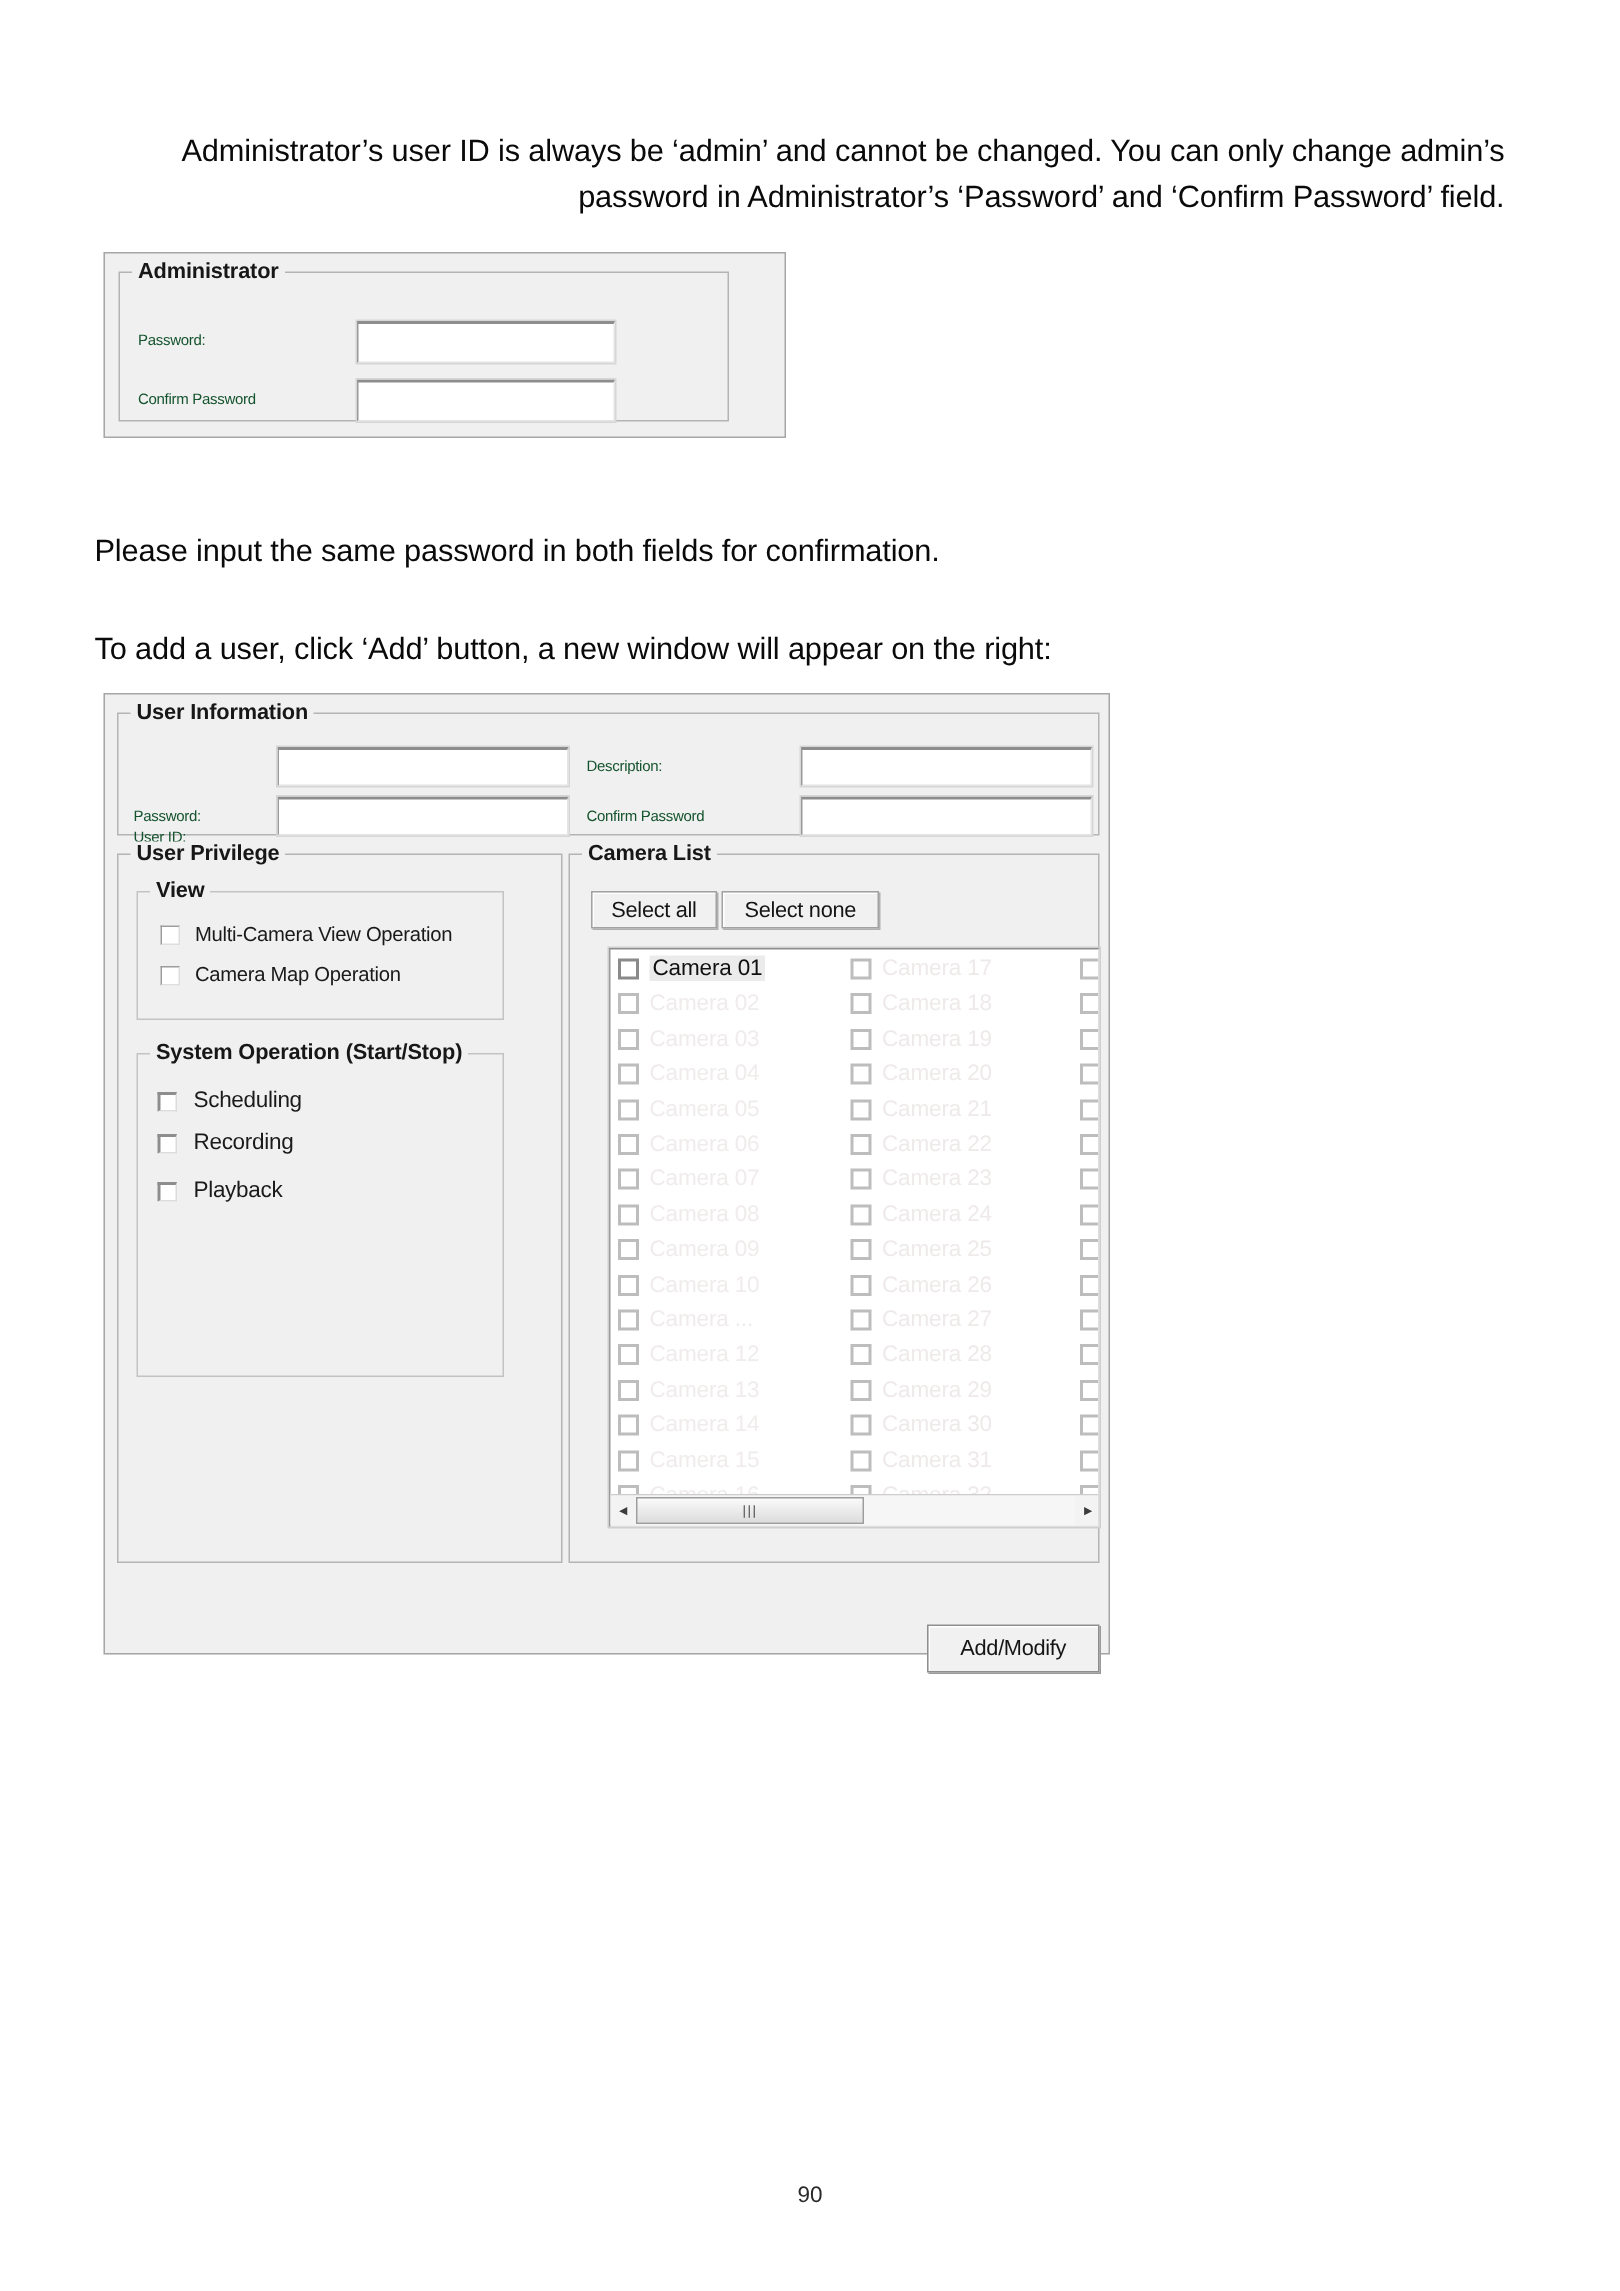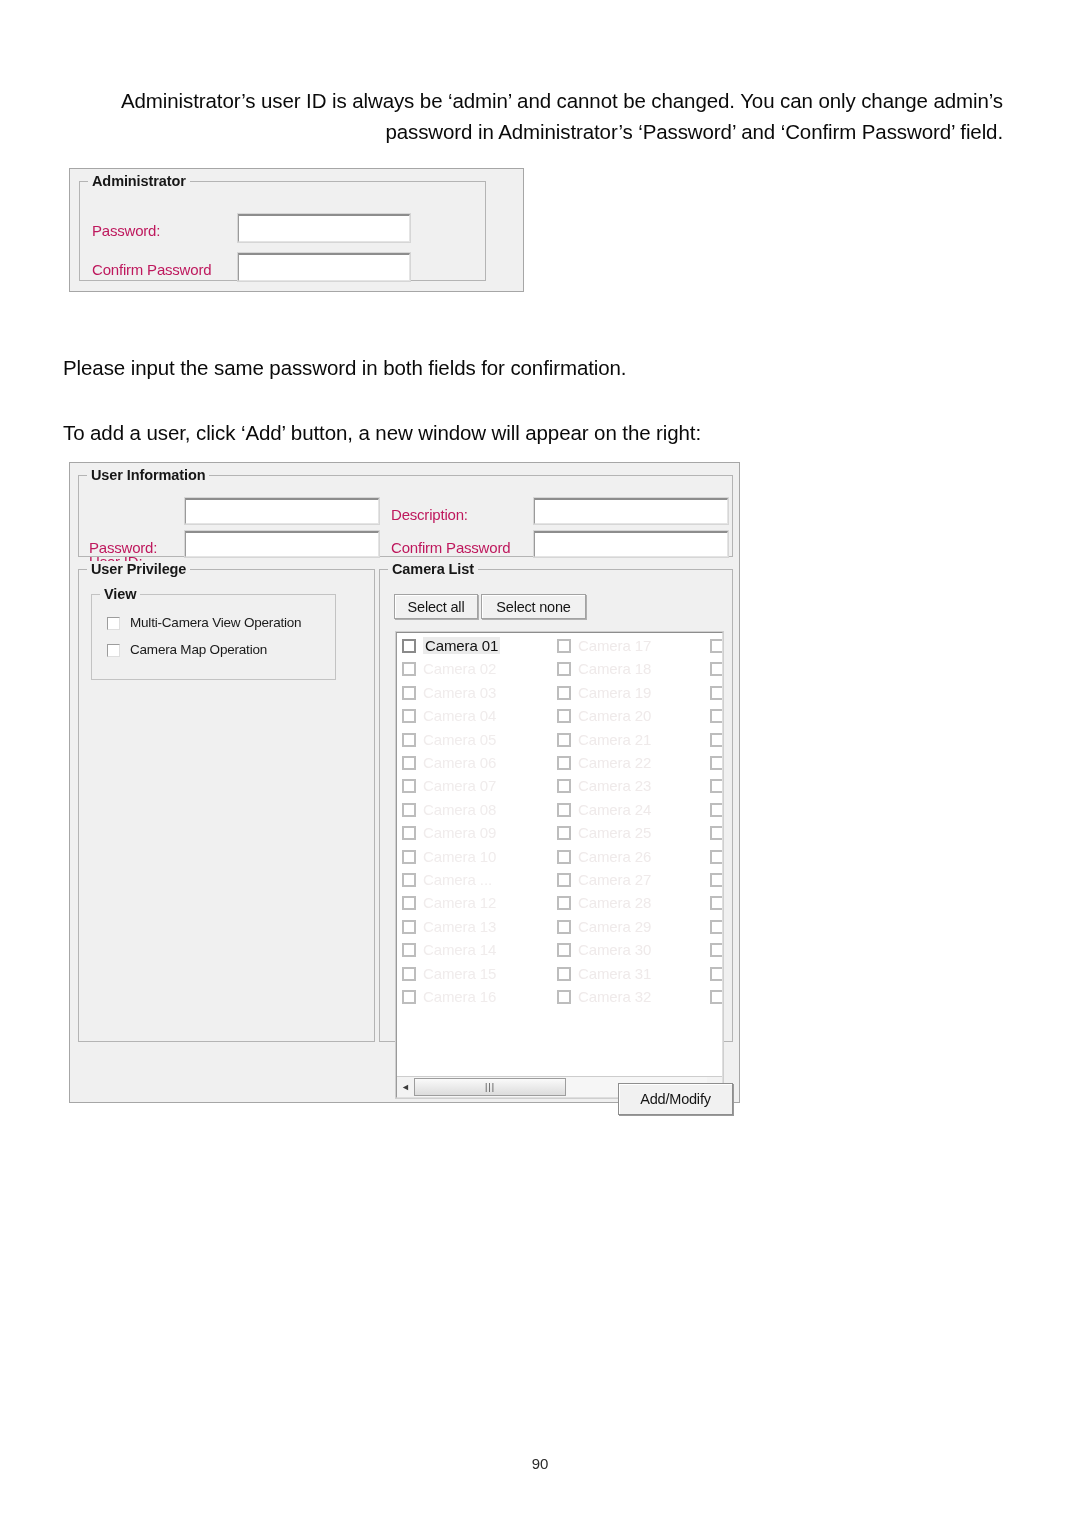--- a/index.html
+++ b/index.html
@@ -70,22 +70,22 @@
     font-weight: bold;
     color: #171717;
     white-space: nowrap;
     letter-spacing: -0.1px;
   }
   .group.subtle { border-color: #c3c3c3; }
 
   
   .lbl {
     position: absolute;
-    font-size: 15px;
-    color: #be185d;
+    font-size: 10px;
+    color: #14532d;
     white-space: nowrap;
     letter-spacing: -0.2px;
   }
 
   
   .field {
     position: absolute;
     background: #ffffff;
     box-sizing: border-box;
     border-top: 2px solid #8d8d8d;
@@ -262,29 +262,41 @@
     <div class="group subtle" style="left:12px; top:24px; width:245px; height:86px;">
       <span class="group-title">View</span>
 
       <div class="cb thin" style="left:15px; top:22px;"></div>
       <span class="cb-label" style="left:38px; top:20px;">Multi-Camera View Operation</span>
 
       <div class="cb thin" style="left:15px; top:49px;"></div>
       <span class="cb-label" style="left:38px; top:47px;">Camera Map Operation</span>
     </div>
 
+    <div class="group subtle" style="left:12px; top:132px; width:245px; height:216px;">
+      <span class="group-title">System Operation  (Start/Stop)</span>
+
+      <div class="cb" style="left:13px; top:25px;"></div>
+      <span class="cb-label big" style="left:37px; top:22px;">Scheduling</span>
+
+      <div class="cb" style="left:13px; top:53px;"></div>
+      <span class="cb-label big" style="left:37px; top:50px;">Recording</span>
+
+      <div class="cb" style="left:13px; top:85px;"></div>
+      <span class="cb-label big" style="left:37px; top:82px;">Playback</span>
+    </div>
   </div>
 
   <div class="group" style="left:309px; top:106px; width:354px; height:473px;">
     <span class="group-title">Camera List</span>
 
     <div class="btn flat" style="left:14px; top:24px; width:84px; height:25px;">Select all</div>
     <div class="btn flat" style="left:101px; top:24px; width:105px; height:25px;">Select none</div>
 
-    <div class="listbox" style="left:16px; top:62px; width:327px; height:466px;">
+    <div class="listbox" style="left:26px; top:62px; width:327px; height:386px;">
 
       <div id="cam-col1">
           <div class="cam-cb" style="left: 5px; top: 6px;"></div>
           <span class="cam-txt selected" style="left: 26px; top: 4px;">Camera 01</span>
           <div class="cam-cb faded" style="left: 5px; top: 29.4px;"></div>
           <span class="cam-txt ghost" style="left: 26px; top: 27.4px;">Camera 02</span>
           <div class="cam-cb faded" style="left: 5px; top: 52.8px;"></div>
           <span class="cam-txt ghost" style="left: 26px; top: 50.8px;">Camera 03</span>
           <div class="cam-cb faded" style="left: 5px; top: 76.2px;"></div>
           <span class="cam-txt ghost" style="left: 26px; top: 74.2px;">Camera 04</span>

